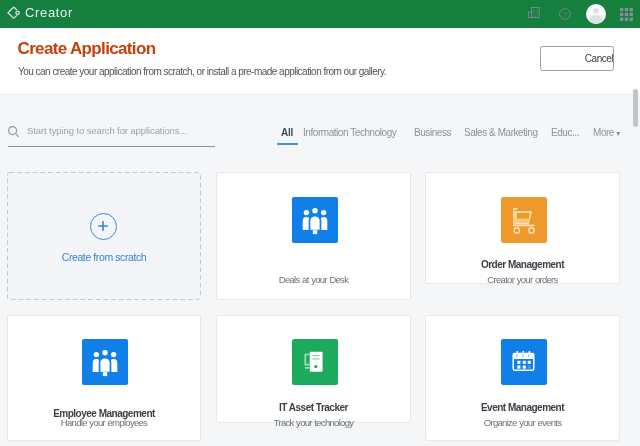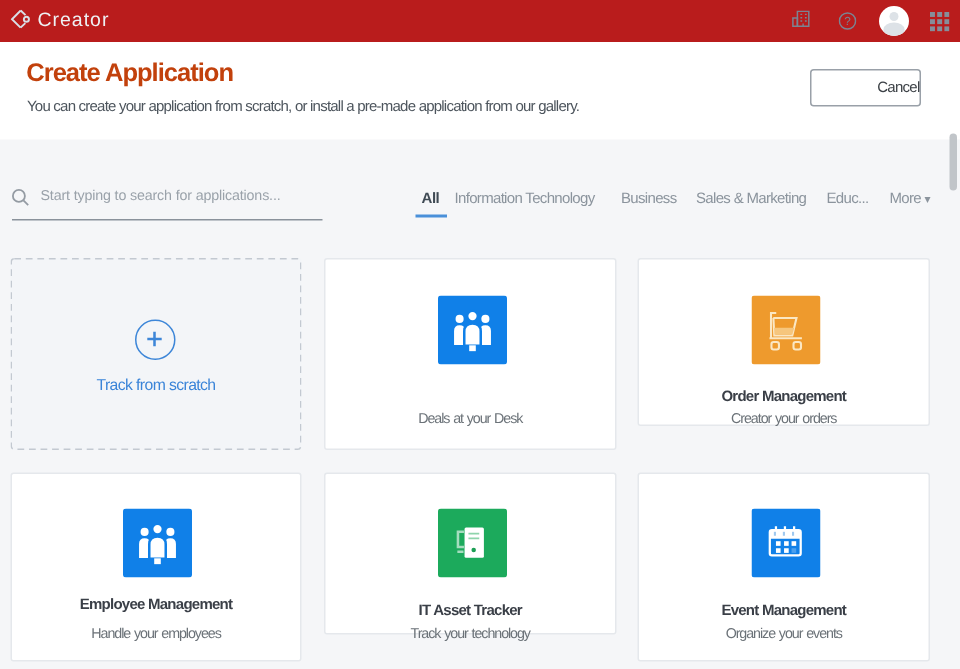--- a/index.html
+++ b/index.html
@@ -1,19 +1,19 @@
 <!DOCTYPE html>
 <html><head>
 <meta charset="utf-8">
 <style>
 *{margin:0;padding:0;box-sizing:border-box}
 html,body{width:640px;height:446px;overflow:hidden;background:#fff;font-family:"Liberation Sans",sans-serif;position:relative}
 .abs{position:absolute}
 
-.topbar{position:absolute;top:0;left:0;width:640px;height:28px;background:#b91c1c}
+.topbar{position:absolute;top:0;left:0;width:640px;height:28px;background:#15803d}
 .logo-txt{position:absolute;left:25px;top:0;height:28px;line-height:26px;color:#eef1f4;font-size:13px;letter-spacing:0.65px}
 
 .h1{position:absolute;left:17.5px;top:39px;font-size:17px;font-weight:700;color:#c2410c;letter-spacing:-0.65px}
 .sub{position:absolute;left:18px;top:66px;font-size:10px;color:#4d555d;letter-spacing:-0.52px}
 .cancel{position:absolute;left:540px;top:46px;width:74px;height:25px;background:#fff;border:1px solid #99a0a8;border-radius:2.5px;font-size:10px;letter-spacing:-0.5px;color:#3c4146;text-align:right;line-height:23px}
 
 .band{position:absolute;top:93px;left:0;width:640px;height:353px;background:#f5f6f8}
 .searchline{position:absolute;left:8px;top:146px;width:207px;height:1px;background:#8a929b}
 .searchtxt{position:absolute;left:27px;top:125px;font-size:9.5px;color:#9aa2aa;letter-spacing:-0.1px}
 .tab{position:absolute;top:127px;font-size:10px;letter-spacing:-0.45px;color:#8b949d;white-space:nowrap}
@@ -101,21 +101,21 @@
 
 <div class="dashcard"></div>
 <svg class="abs" style="left:7px;top:172px" width="194" height="128">
     <rect x="0.5" y="0.5" width="193" height="127" rx="2" fill="none" stroke="#c3c9d1" stroke-width="1" stroke-dasharray="4.5,3.2"></rect>
   </svg>
 <div class="pluscircle">
   <svg width="24" height="24" viewBox="0 0 24 24" stroke="#3d86d8" stroke-width="1.7">
       <path d="M12 7.2v9.6M7.2 12h9.6"></path>
     </svg>
 </div>
-<div class="scratch">Track from scratch</div>
+<div class="scratch">Create from scratch</div>
 
 <div class="card" style="left:216px;top:172px;width:195px;height:128px">
   <svg class="icsq" style="left:75px;top:24px" viewBox="0 0 46 46">
     <rect width="46" height="46" fill="#1080e8"></rect>
     <use href="#grp"></use>
   </svg>
   <div class="csub" style="top:101px">Deals at your Desk</div>
 </div>
 
 <div class="card" style="left:425px;top:172px;width:195px;height:112px">
@@ -132,21 +132,21 @@
   </svg>
   <div class="ctitle" style="top:86px">Order Management</div>
   <div class="csub" style="top:101px">Creator your orders</div>
 </div>
 
 <div class="card" style="left:7px;top:315px;width:194px;height:126px">
   <svg class="icsq" style="left:74px;top:23px" viewBox="0 0 46 46">
     <rect width="46" height="46" fill="#1080e8"></rect>
     <use href="#grp"></use>
   </svg>
-  <div class="ctitle" style="top:82px">Employee Management</div>
+  <div class="ctitle" style="top:92px">Employee Management</div>
   <div class="csub" style="top:101px">Handle your employees</div>
 </div>
 
 <div class="card" style="left:216px;top:315px;width:195px;height:108px">
   <svg class="icsq" style="left:75px;top:23px" viewBox="0 0 46 46">
     <rect width="46" height="46" fill="#1caa5c"></rect>
     <g fill="none" stroke="#ffffff" stroke-opacity="0.6" stroke-width="1.7">
       <path d="M17.3,15.5 H13.3 V25.6 H17.3"></path>
     </g>
     <path d="M12.9,28.8 H17" stroke="#ffffff" stroke-opacity="0.6" stroke-width="1.7"></path>

